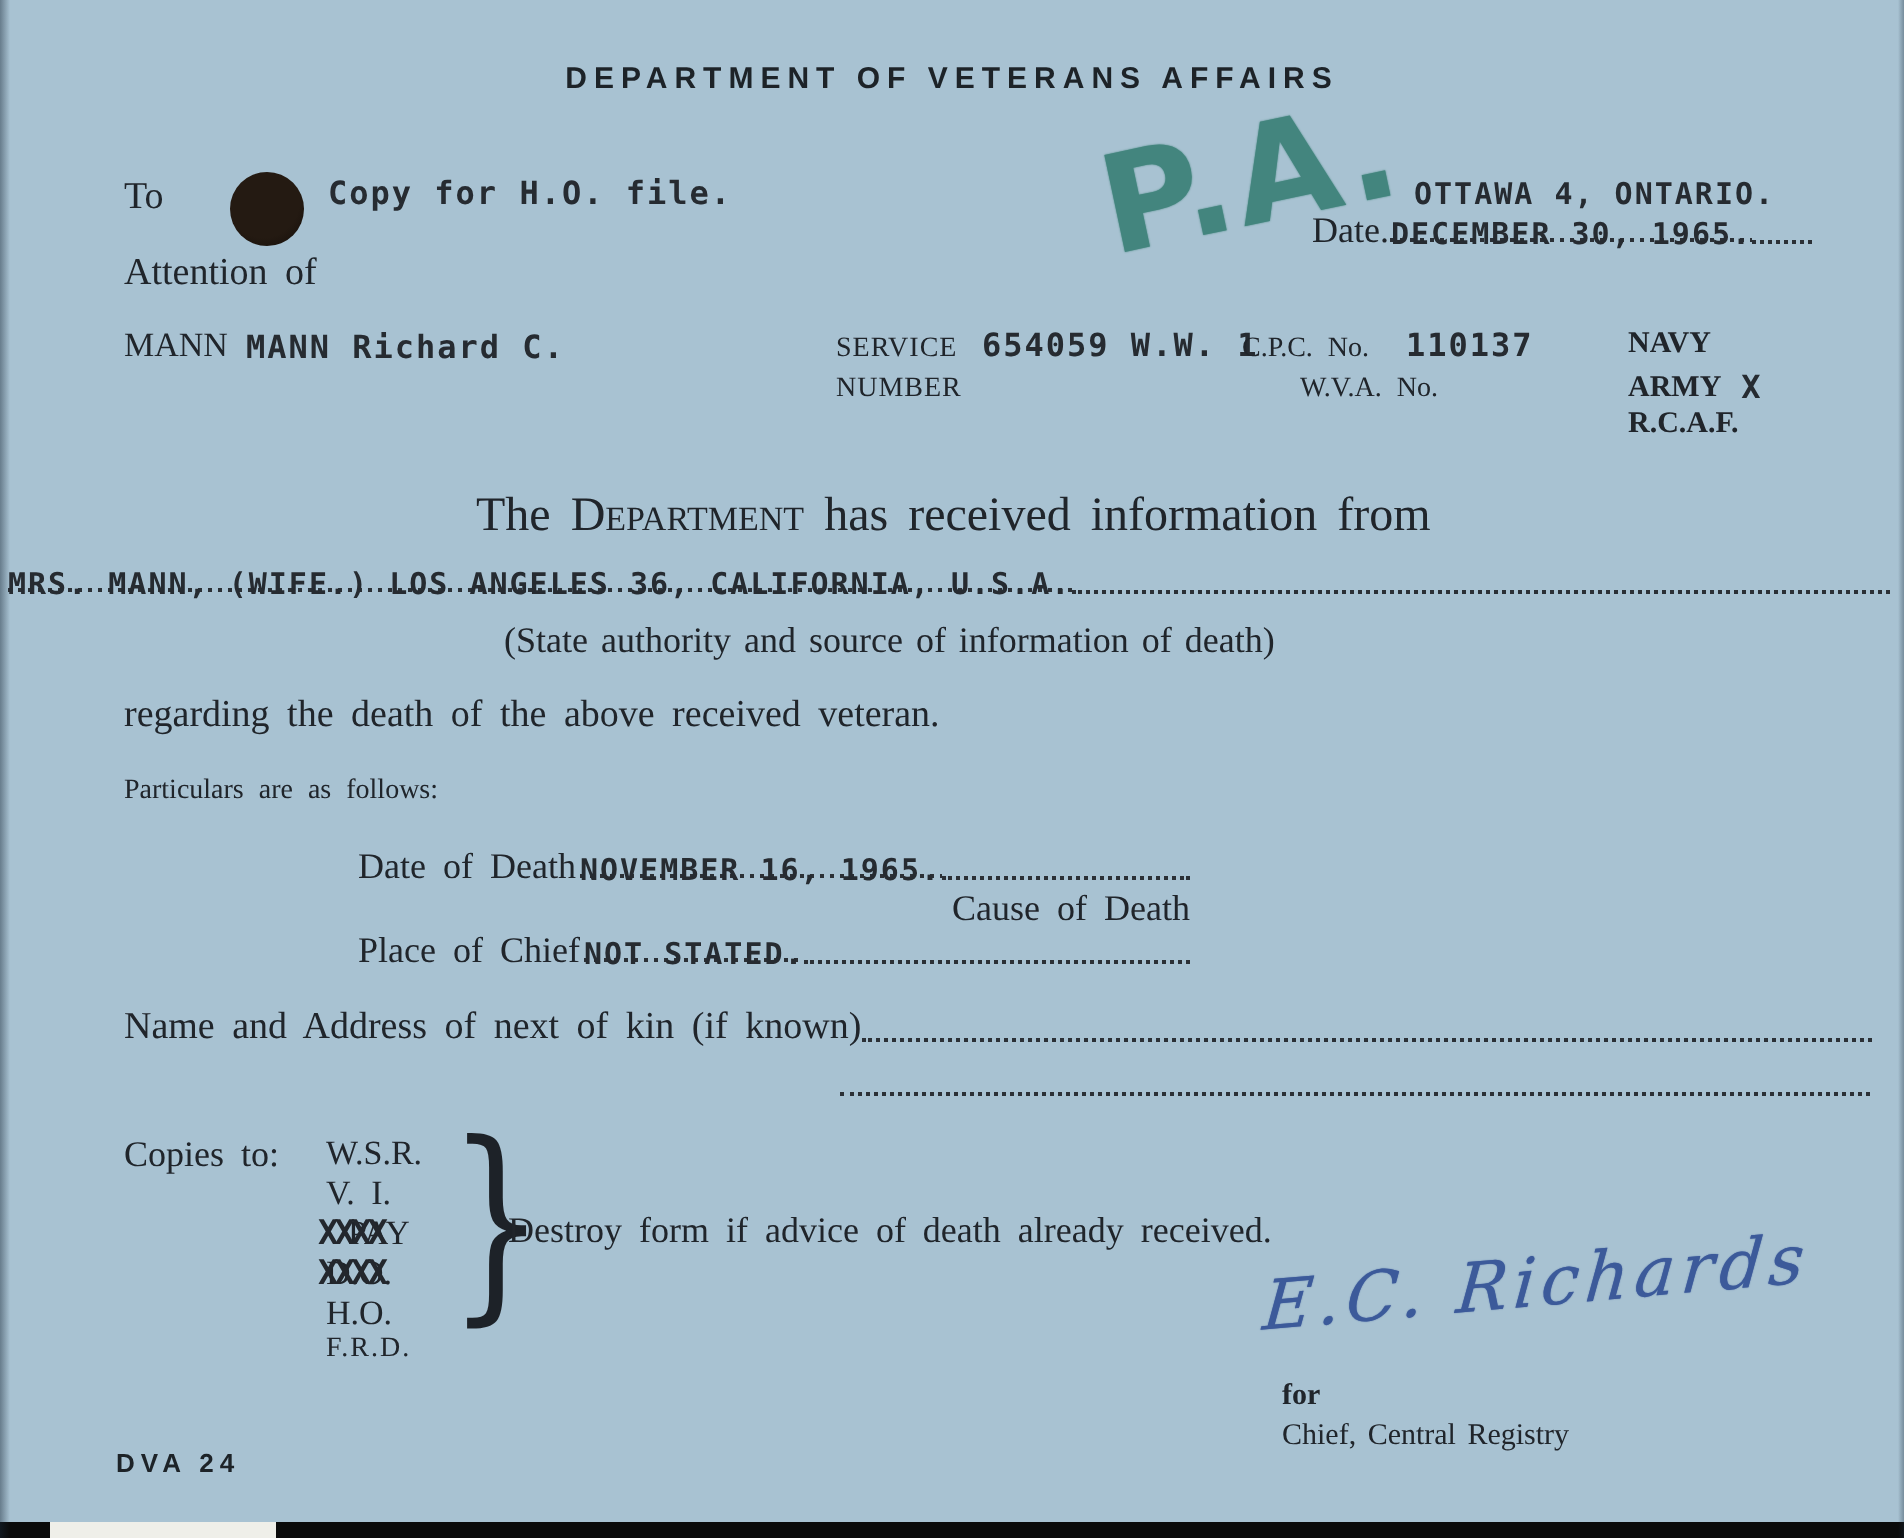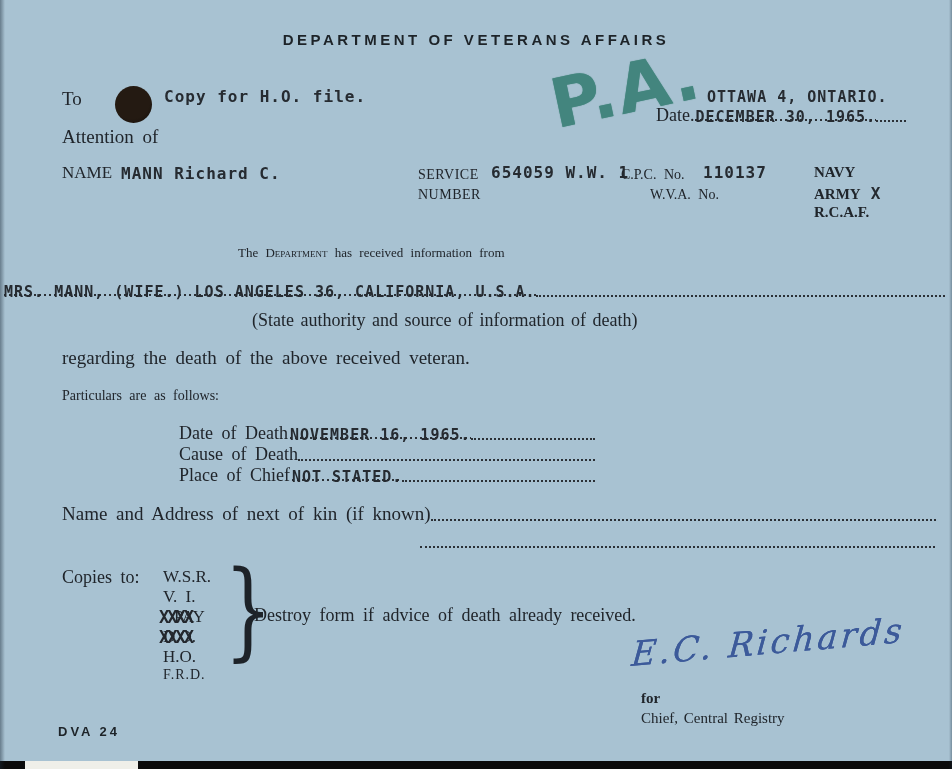--- a/index.html
+++ b/index.html
@@ -65,59 +65,59 @@
   <div class="abs type" style="left:707px;top:88px;font-size:15px;">OTTAWA 4, ONTARIO.</div>
   <div class="abs flexrow" style="left:656px;top:105px;width:250px;">
     <span class="print" style="font-size:18px;">Date.</span>
     <span class="type dotted-through" style="font-size:15px;margin-left:1px;">DECEMBER 30, 1965.</span>
     <span class="leader"></span>
   </div>
 
   <div class="abs print" style="left:62px;top:126px;font-size:19px;">Attention of</div>
 
   <div class="abs flexrow" style="left:62px;top:163px;">
-    <span class="print" style="font-size:17px;">NAME</span>
+    <span class="print" style="font-size:17px;">MANN</span>
     <span class="type" style="font-size:16px;margin-left:9px;">MANN Richard C.</span>
   </div>
 
   <div class="abs print" style="left:418px;top:167px;font-size:14px;letter-spacing:.5px;">SERVICE</div>
   <div class="abs print" style="left:418px;top:187px;font-size:14px;letter-spacing:.5px;">NUMBER</div>
   <div class="abs type" style="left:491px;top:163px;font-size:16px;">654059 W.W. 1</div>
   <div class="abs print" style="left:621px;top:167px;font-size:14px;">C.P.C. No.</div>
   <div class="abs type" style="left:703px;top:163px;font-size:16px;">110137</div>
   <div class="abs print" style="left:650px;top:187px;font-size:14px;">W.V.A. No.</div>
 
   <div class="abs print" style="left:814px;top:164px;font-size:15px;font-weight:700;">NAVY</div>
   <div class="abs flexrow" style="left:814px;top:184px;">
     <span class="print" style="font-size:15px;font-weight:700;">ARMY</span>
     <span class="type" style="font-size:16px;margin-left:10px;">X</span>
   </div>
   <div class="abs print" style="left:814px;top:204px;font-size:15px;font-weight:700;">R.C.A.F.</div>
 
-  <div class="abs print" style="left:238px;top:245px;font-size:13px;">
+  <div class="abs print" style="left:238px;top:245px;font-size:24px;">
     <span>The</span>
     <span class="smallcaps">Department</span>
     <span>has received information from</span>
   </div>
 
   <div class="abs flexrow" style="left:4px;top:283px;width:941px;">
     <span class="type dotted-through" style="font-size:15px;">MRS. MANN, (WIFE.) LOS ANGELES 36, CALIFORNIA, U.S.A.</span>
     <span class="leader"></span>
   </div>
   <div class="abs print-sm" style="left:252px;top:310px;font-size:18px;">(State authority and source of information of death)</div>
 
   <div class="abs print" style="left:62px;top:347px;font-size:19px;">regarding the death of the above received veteran.</div>
   <div class="abs print" style="left:62px;top:388px;font-size:14px;">Particulars are as follows:</div>
 
   <div class="abs flexrow" style="left:179px;top:423px;width:416px;">
     <span class="print" style="font-size:18px;">Date of Death</span>
     <span class="type dotted-through" style="font-size:15px;margin-left:2px;">NOVEMBER 16, 1965.</span>
     <span class="leader"></span>
   </div>
-  <div class="abs flexrow" style="left:179px;top:444px;width:416px;">
+  <div class="abs flexrow" style="left:179px;top:444px;width:416px;flex-direction:column;">
     <span class="print" style="font-size:18px;">Cause of Death</span>
     <span class="type dotted-through" style="font-size:15px;"></span>
     <span class="leader"></span>
   </div>
   <div class="abs flexrow" style="left:179px;top:465px;width:416px;">
     <span class="print" style="font-size:18px;">Place of Chief</span>
     <span class="type dotted-through" style="font-size:15px;margin-left:2px;">NOT STATED.</span>
     <span class="leader"></span>
   </div>
 

